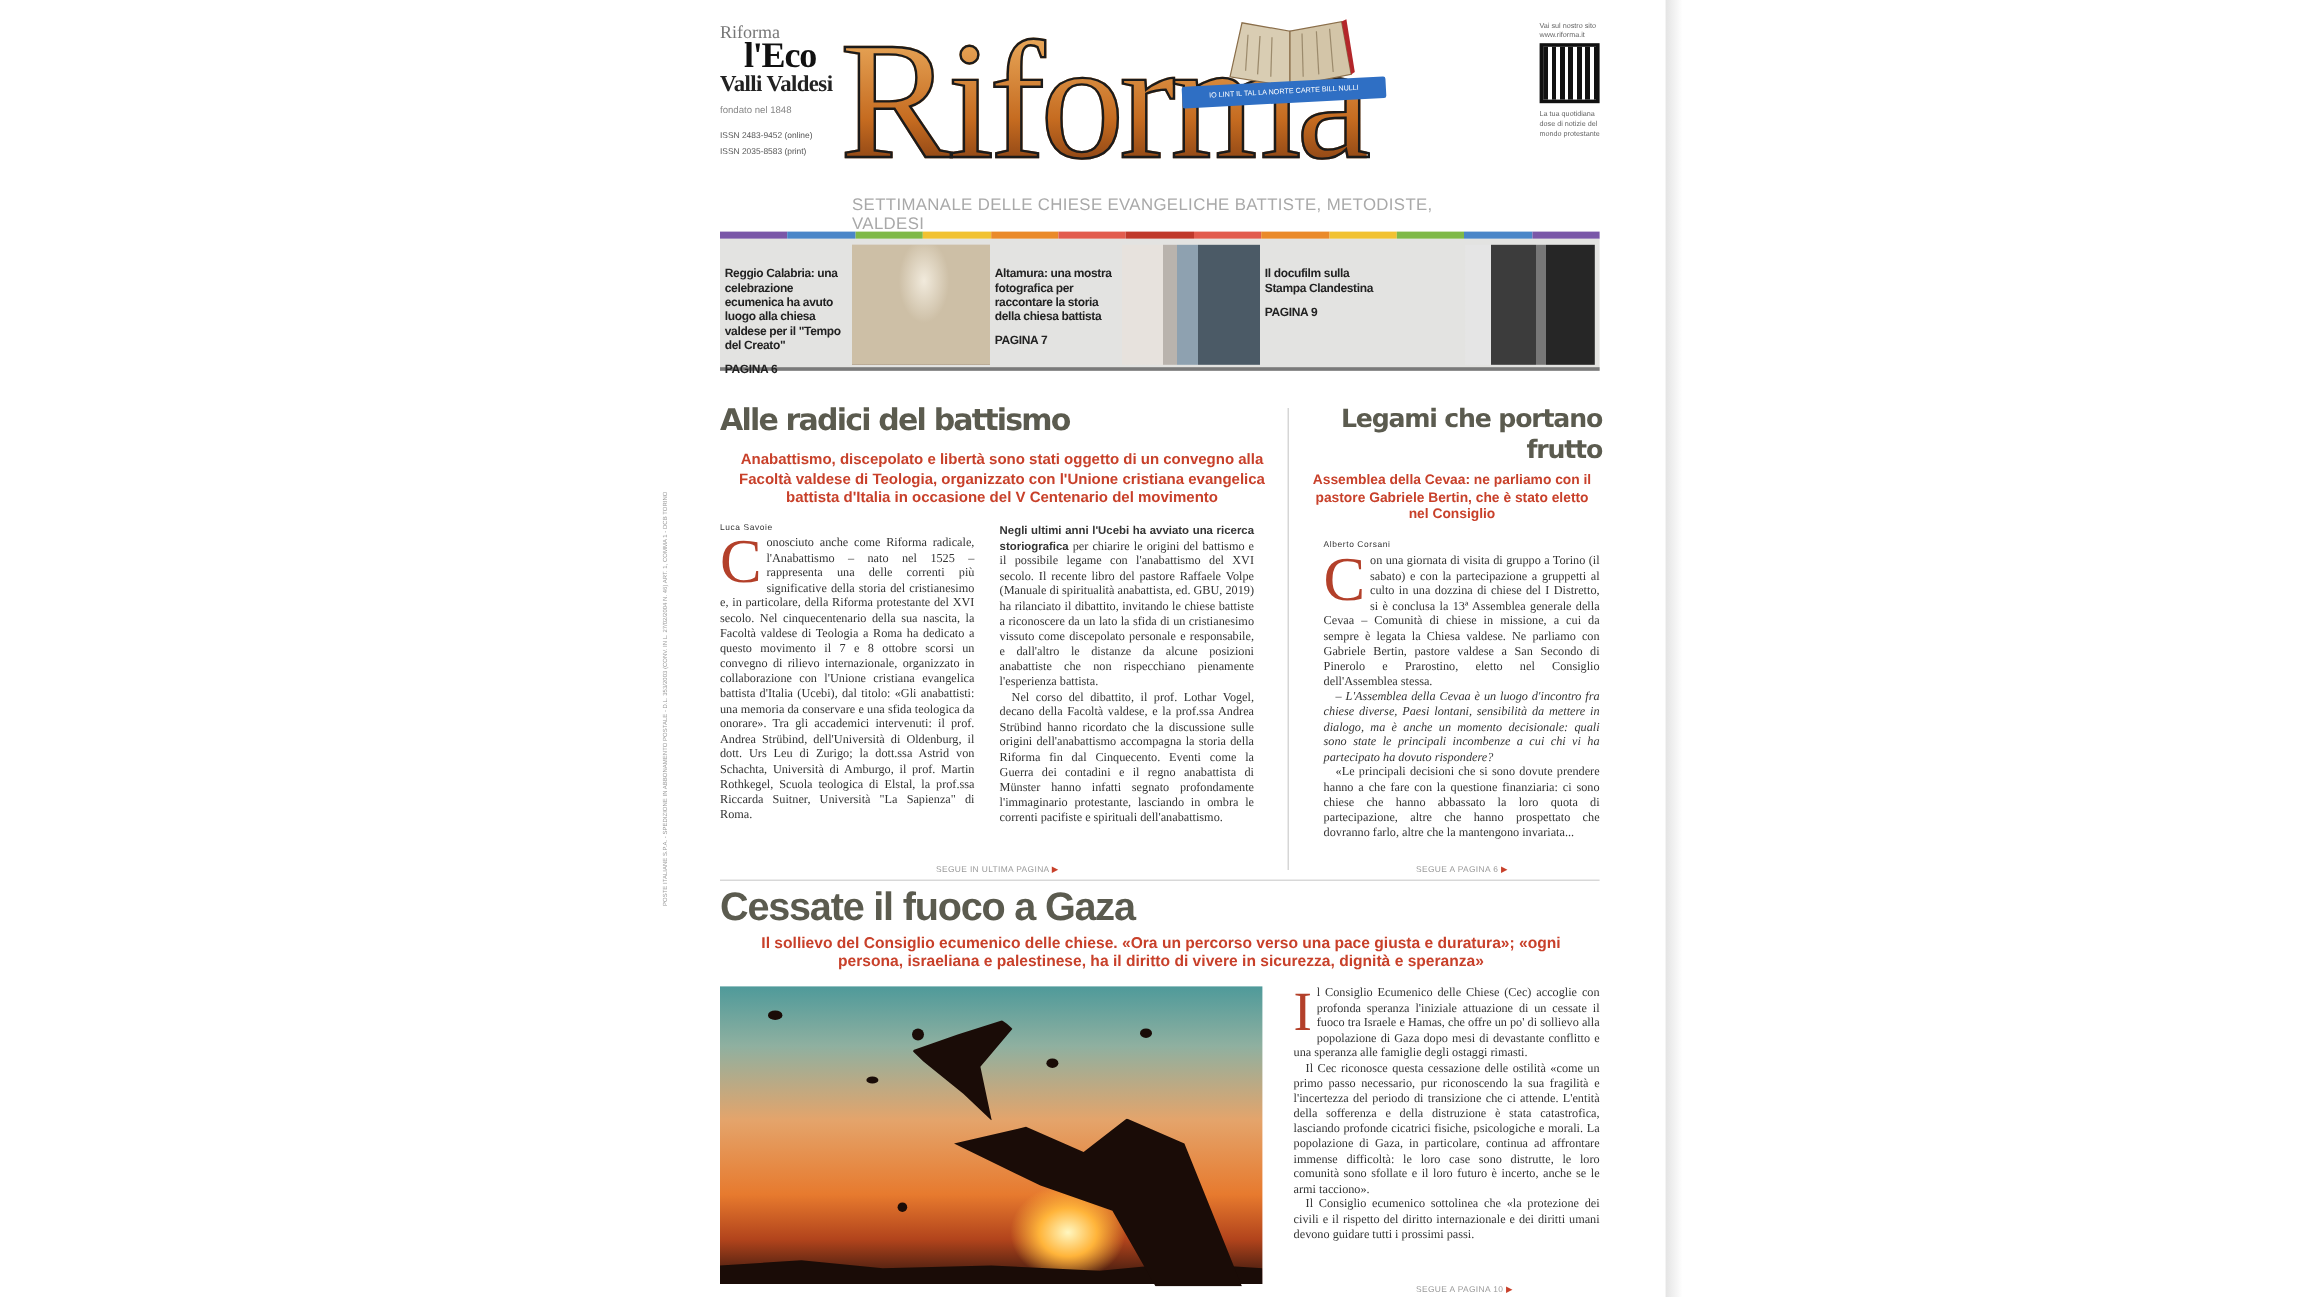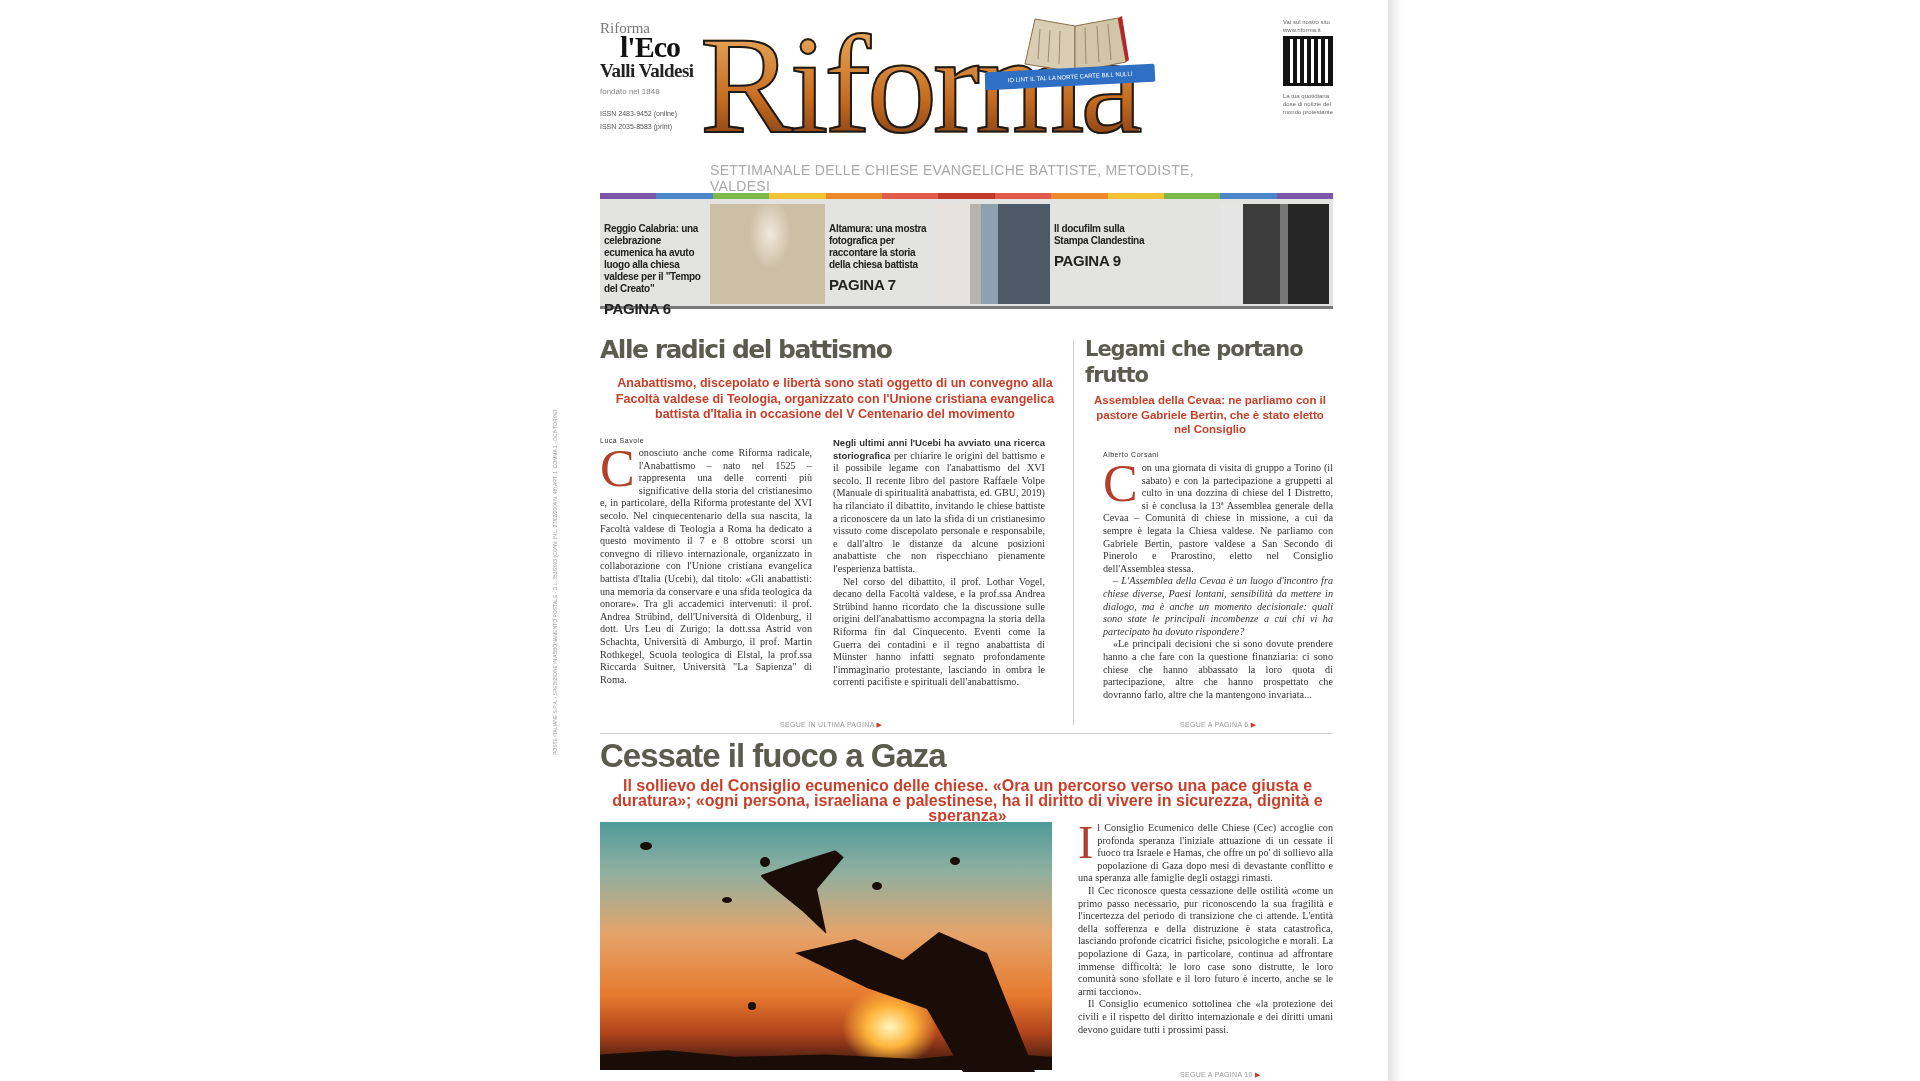--- a/index.html
+++ b/index.html
@@ -22,21 +22,21 @@
   .tagline{left:710px;top:162px;width:520px;text-align:left;font-family:"Liberation Sans",sans-serif;font-size:14px;color:#a9a9a9;letter-spacing:0.3px}
   .qr-top{left:1283px;top:18px;width:60px;font-size:6px;color:#666;font-family:"Liberation Sans",sans-serif;line-height:8px}
   .qr{left:1283px;top:36px;width:50px;height:50px;background:
       repeating-linear-gradient(90deg,#111 0 4px,#fff 4px 7px),#fff;border:3px solid #111}
   .qr-bottom{left:1283px;top:92px;width:60px;font-size:6px;color:#666;font-family:"Liberation Sans",sans-serif;line-height:8px}
   
   .colorbar{left:600px;top:193px;width:733px;height:6px;display:flex}
   .colorbar div{flex:1}
   .teaser-strip{left:600px;top:199px;width:733px;height:110px;background:#e3e3e1;border-bottom:3px solid #7a7a7a;display:flex}
   .teaser-text{width:110px;padding:24px 4px;font-family:"Liberation Sans",sans-serif;font-weight:bold;font-size:10px;line-height:12px;color:#222;letter-spacing:-0.3px}
-  .teaser-page{margin-top:8px;font-size:15px;font-weight:bold}
+  .teaser-page{margin-top:8px;font-size:10px;font-weight:bold}
   .teaser-img{width:115px;height:100px;margin:5px 0;}
   
   .h1{font-family:"DejaVu Sans",sans-serif;font-weight:bold;color:#5b5b4f;letter-spacing:-1.5px}
   .deck{font-family:"Liberation Sans",sans-serif;font-weight:bold;color:#c8402a;text-align:center}
   .byline{font-family:"Liberation Sans",sans-serif;font-size:7px;color:#333;letter-spacing:0.5px}
   .body{font-family:"Liberation Serif",serif;font-size:10.2px;line-height:12.6px;color:#333;text-align:justify}
   .dropcap{float:left;font-family:"Liberation Serif",serif;color:#b3402a;font-size:52px;line-height:40px;margin:2px 4px 0 0}
   .more{font-family:"Liberation Sans",sans-serif;font-size:7px;color:#999;letter-spacing:0.3px}
   .more span{color:#c8402a}
   .vrule{background:#ccc}
@@ -124,34 +124,34 @@
   <span class="dropcap">C</span><span>onosciuto anche come Riforma radicale, l'Anabattismo – nato nel 1525 – rappresenta una delle correnti più significative della storia del cristianesimo e, in particolare, della Riforma protestante del XVI secolo. Nel cinquecentenario della sua nascita, la Facoltà valdese di Teologia a Roma ha dedicato a questo movimento il 7 e 8 ottobre scorsi un convegno di rilievo internazionale, organizzato in collaborazione con l'Unione cristiana evangelica battista d'Italia (Ucebi), dal titolo: «Gli anabattisti: una memoria da conservare e una sfida teologica da onorare». Tra gli accademici intervenuti: il prof. Andrea Strübind, dell'Università di Oldenburg, il dott. Urs Leu di Zurigo; la dott.ssa Astrid von Schachta, Università di Amburgo, il prof. Martin Rothkegel, Scuola teologica di Elstal, la prof.ssa Riccarda Suitner, Università "La Sapienza" di Roma.</span>
 </div>
 <div class="abs body" style="left:833px;top:437px;width:212px">
   <b style="font-family:'Liberation Sans',sans-serif;font-size:9.5px">Negli ultimi anni l'Ucebi ha avviato una ricerca storiografica</b><span> per chiarire le origini del battismo e il possibile legame con l'anabattismo del XVI secolo. Il recente libro del pastore Raffaele Volpe (Manuale di spiritualità anabattista, ed. GBU, 2019) ha rilanciato il dibattito, invitando le chiese battiste a riconoscere da un lato la sfida di un cristianesimo vissuto come discepolato personale e responsabile, e dall'altro le distanze da alcune posizioni anabattiste che non rispecchiano pienamente l'esperienza battista.</span>
   <div style="text-indent:10px">Nel corso del dibattito, il prof. Lothar Vogel, decano della Facoltà valdese, e la prof.ssa Andrea Strübind hanno ricordato che la discussione sulle origini dell'anabattismo accompagna la storia della Riforma fin dal Cinquecento. Eventi come la Guerra dei contadini e il regno anabattista di Münster hanno infatti segnato profondamente l'immaginario protestante, lasciando in ombra le correnti pacifiste e spirituali dell'anabattismo.</div>
 </div>
 <div class="abs more" style="left:780px;top:721px"><span style="color:#999">SEGUE IN ULTIMA PAGINA</span> <span>▶</span></div>
 
 <div class="abs vrule" style="left:1073px;top:340px;width:1px;height:385px"></div>
 
-<div class="abs h1" style="left:1085px;top:336px;width:250px;text-align:left;font-size:21px;line-height:26px;letter-spacing:-1px">Legami che portano frutto</div>
+<div class="abs h1" style="left:1085px;top:336px;width:250px;text-align:right;font-size:21px;line-height:26px;letter-spacing:-1px">Legami che portano frutto</div>
 <div class="abs deck" style="left:1090px;top:393px;width:240px;font-size:11.5px;line-height:14.5px">Assemblea della Cevaa: ne parliamo con il pastore Gabriele Bertin, che è stato eletto nel Consiglio</div>
 <div class="abs byline" style="left:1103px;top:451px">Alberto Corsani</div>
 <div class="abs body" style="left:1103px;top:462px;width:230px">
   <span class="dropcap">C</span><span>on una giornata di visita di gruppo a Torino (il sabato) e con la partecipazione a gruppetti al culto in una dozzina di chiese del I Distretto, si è conclusa la 13ª Assemblea generale della Cevaa – Comunità di chiese in missione, a cui da sempre è legata la Chiesa valdese. Ne parliamo con Gabriele Bertin, pastore valdese a San Secondo di Pinerolo e Prarostino, eletto nel Consiglio dell'Assemblea stessa.</span>
   <div style="text-indent:10px;font-style:italic">– L'Assemblea della Cevaa è un luogo d'incontro fra chiese diverse, Paesi lontani, sensibilità da mettere in dialogo, ma è anche un momento decisionale: quali sono state le principali incombenze a cui chi vi ha partecipato ha dovuto rispondere?</div>
   <div style="text-indent:10px">«Le principali decisioni che si sono dovute prendere hanno a che fare con la questione finanziaria: ci sono chiese che hanno abbassato la loro quota di partecipazione, altre che hanno prospettato che dovranno farlo, altre che la mantengono invariata...</div>
 </div>
 <div class="abs more" style="left:1180px;top:721px"><span style="color:#999">SEGUE A PAGINA 6</span> <span>▶</span></div>
 
 <div class="abs hrule" style="left:600px;top:733px;width:733px;height:1px"></div>
 
 <div class="abs h1" style="left:600px;top:737px;width:733px;text-align:left;font-size:33px;font-family:'Liberation Sans',sans-serif;letter-spacing:-1px">Cessate il fuoco a Gaza</div>
-<div class="abs deck" style="left:610px;top:778px;width:715px;font-size:16px;line-height:15px">Il sollievo del Consiglio ecumenico delle chiese. «Ora un percorso verso una pace giusta e duratura»; «ogni persona, israeliana e palestinese, ha il diritto di vivere in sicurezza, dignità e speranza»</div>
+<div class="abs deck" style="left:610px;top:778px;width:715px;font-size:13px;line-height:15px">Il sollievo del Consiglio ecumenico delle chiese. «Ora un percorso verso una pace giusta e duratura»; «ogni persona, israeliana e palestinese, ha il diritto di vivere in sicurezza, dignità e speranza»</div>
 
 <div class="abs photo-gaza">
   <div class="silhouette" style="left:0;bottom:0;width:452px;height:22px;clip-path:polygon(0 30%,15% 10%,30% 40%,50% 30%,70% 50%,85% 20%,100% 40%,100% 100%,0 100%)"></div>
   <div class="silhouette" style="left:195px;top:110px;width:240px;height:140px;clip-path:polygon(0 15%,25% 5%,45% 20%,60% 0%,80% 15%,100% 100%,70% 100%,55% 55%,30% 40%)"></div>
   <div class="silhouette" style="left:160px;top:22px;width:95px;height:90px;border-radius:50% 50% 40% 60%;clip-path:polygon(0 35%,40% 20%,100% 0,60% 50%,70% 100%,45% 75%,10% 45%)"></div>
   <div class="silhouette" style="left:40px;top:20px;width:12px;height:8px;border-radius:50%"></div>
   <div class="silhouette" style="left:160px;top:35px;width:10px;height:10px;border-radius:50%"></div>
   <div class="silhouette" style="left:350px;top:35px;width:10px;height:8px;border-radius:50%"></div>
   <div class="silhouette" style="left:122px;top:75px;width:10px;height:6px;border-radius:50%"></div>
   <div class="silhouette" style="left:272px;top:60px;width:10px;height:8px;border-radius:50%"></div>

